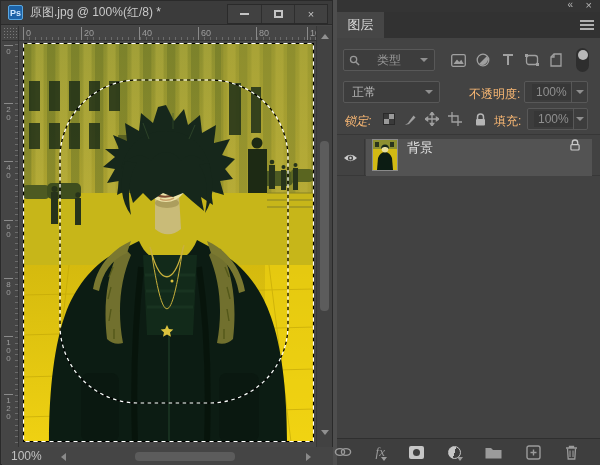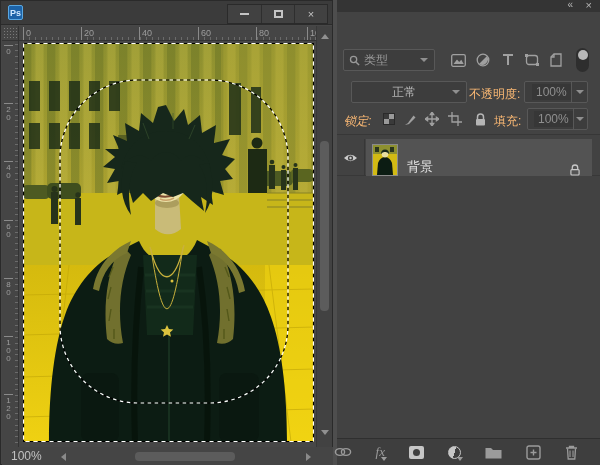--- a/index.html
+++ b/index.html
@@ -64,40 +64,41 @@
   .toggle .knob { position:absolute; left:1.5px; top:1.5px; width:10px; height:10px; border-radius:50%; background:#b8b8b8; }
 
   .row-label { position:absolute; font-size:12px; color:#fdba74; }
   .checker { width:12px; height:12px; border:1px solid #2a2a2a;
      background:conic-gradient(#9a9a9a 25%, #3a3a3a 0 50%, #9a9a9a 0 75%, #3a3a3a 0); }
   .divider-h { position:absolute; left:0; width:100%; height:1px; background:#373737; }
 
   .layer-list { left:0; top:135px; width:100%; height:303px; background:#424242; }
   .layer-row { position:absolute; left:0; top:4px; width:100%; height:37px; border-bottom:1px solid #383838; }
   .eye-cell { position:absolute; left:0; top:0; width:28px; height:37px; border-right:1px solid #373737; display:flex; align-items:center; justify-content:center; }
-  .row-body { position:absolute; left:29px; top:0; width:226px; height:37px; background:#535353; display:flex; align-items:flex-end; }
+  .row-body { position:absolute; left:29px; top:0; width:226px; height:37px; background:#535353; display:flex; align-items:flex-start; }
   .layer-thumb { width:26px; height:32px; margin-left:6px; border:1px solid #8a8a8a; background:#d7bd12; }
   .layer-name { margin-left:9px; font-size:13px; color:#e2e2e2; }
   .layer-lock { margin-left:auto; margin-right:12px; }
 
   .bottom-bar { left:0; top:438px; width:100%; height:27px; background:#3e3e3e; border-top:1px solid #2f2f2f; display:flex; align-items:center; justify-content:flex-end; padding-right:22px; gap:24px; }
   .bb-icon { width:18px; height:18px; display:flex; align-items:center; justify-content:center; position:relative; }
   .fx-text { font-size:13px; font-style:italic; color:#9b9b9b; font-family:"Liberation Serif", serif; }
   .mask-glyph { width:15px; height:13px; background:#c6c6c6; border-radius:2px; position:relative; }
   .mask-glyph::after { content:""; position:absolute; left:4px; top:3px; width:7px; height:7px; border-radius:50%; background:#3e3e3e; }
   .adj-glyph { width:13px; height:13px; border-radius:50%; border:1px solid #c6c6c6; background:linear-gradient(105deg, #c6c6c6 50%, #3e3e3e 50%); }
   .tiny-tri { position:absolute; right:-2px; bottom:0; width:0; height:0; border-left:3px solid transparent; border-right:3px solid transparent; border-top:4px solid #9b9b9b; }
 </style>
 </head>
 <body>
 
 <div class="abs doc-window">
 
   <div class="abs titlebar">
     <div class="ps-icon">Ps</div>
+    <div class="doc-title">原图.jpg @ 100%(红/8) *</div>
     <div class="win-btns">
       <div class="win-btn">
           <span class="glyph-min"></span>
         </div>
       <div class="win-btn">
           <span class="glyph-max"></span>
         </div>
       <div class="win-btn">
           <span>×</span>
         </div>
@@ -273,27 +274,35 @@
   </div>
 </div>
 
 <div class="abs panel">
 
   <div class="abs panel-topstrip">
     <span class="collapse-g">«</span>
     <span class="pclose-g">×</span>
   </div>
 
+  <div class="abs tab-row">
+    <div class="tab">图层</div>
+    <div class="hamburger">
+        <i></i>
+        <i></i>
+        <i></i>
+      </div>
+  </div>
 
   <div class="select-box" style="left:6px; top:49px; width:92px;">
     <svg width="11" height="11" viewBox="0 0 12 12" style="margin-left:5px">
       <circle cx="5" cy="5" r="3.4" fill="none" stroke="#9a9a9a" stroke-width="1.4"></circle>
       <path d="M7.8,7.8 L11,11" stroke="#9a9a9a" stroke-width="1.6"></path>
     </svg>
-    <span style="margin-left:4px">类型</span>
+    <span style="margin-left:17px">类型</span>
     <span class="chev"></span>
   </div>
   <div class="icon-btn" style="left:111px; top:50px;">
     <svg width="15" height="13" viewBox="0 0 15 13">
         <rect x="0.7" y="0.7" width="13.6" height="11.6" rx="1.5" fill="none" stroke="#a0a0a0" stroke-width="1.3"></rect>
         <path d="M2.5,10 L6,5.5 L8.2,8 L10.3,5.8 L12.7,10 Z" fill="#a0a0a0"></path>
       </svg>
   </div>
   <div class="icon-btn" style="left:136px; top:50px;">
     <svg width="14" height="14" viewBox="0 0 14 14">
@@ -316,21 +325,21 @@
   <div class="icon-btn" style="left:209px; top:50px;">
     <svg width="12" height="14" viewBox="0 0 12 14">
         <path d="M1,4 L4,1 H11 V13 H1 Z" fill="none" stroke="#a0a0a0" stroke-width="1.3"></path>
         <path d="M4,1 V4 H1" fill="none" stroke="#a0a0a0" stroke-width="1.3"></path>
       </svg>
   </div>
   <div class="toggle" style="left:239px; top:48px;">
       <span class="knob"></span>
     </div>
 
-  <div class="select-box" style="left:14px; top:81px; width:116px; color:#b3b3b3;padding-left:32px;">
+  <div class="select-box" style="left:6px; top:81px; width:97px; color:#b3b3b3;">
     <span style="margin-left:8px">正常</span>
     <span class="chev"></span>
   </div>
   <span class="row-label" style="left:132px; top:86px;">不透明度:</span>
   <div class="select-box" style="left:187px; top:81px; width:64px; color:#8f8f8f;">
     <span style="margin-left:7px; background:#373737; padding:1px 4px;">100%</span>
     <span class="chev-sect">
         <span class="chev"></span>
       </span>
   </div>

